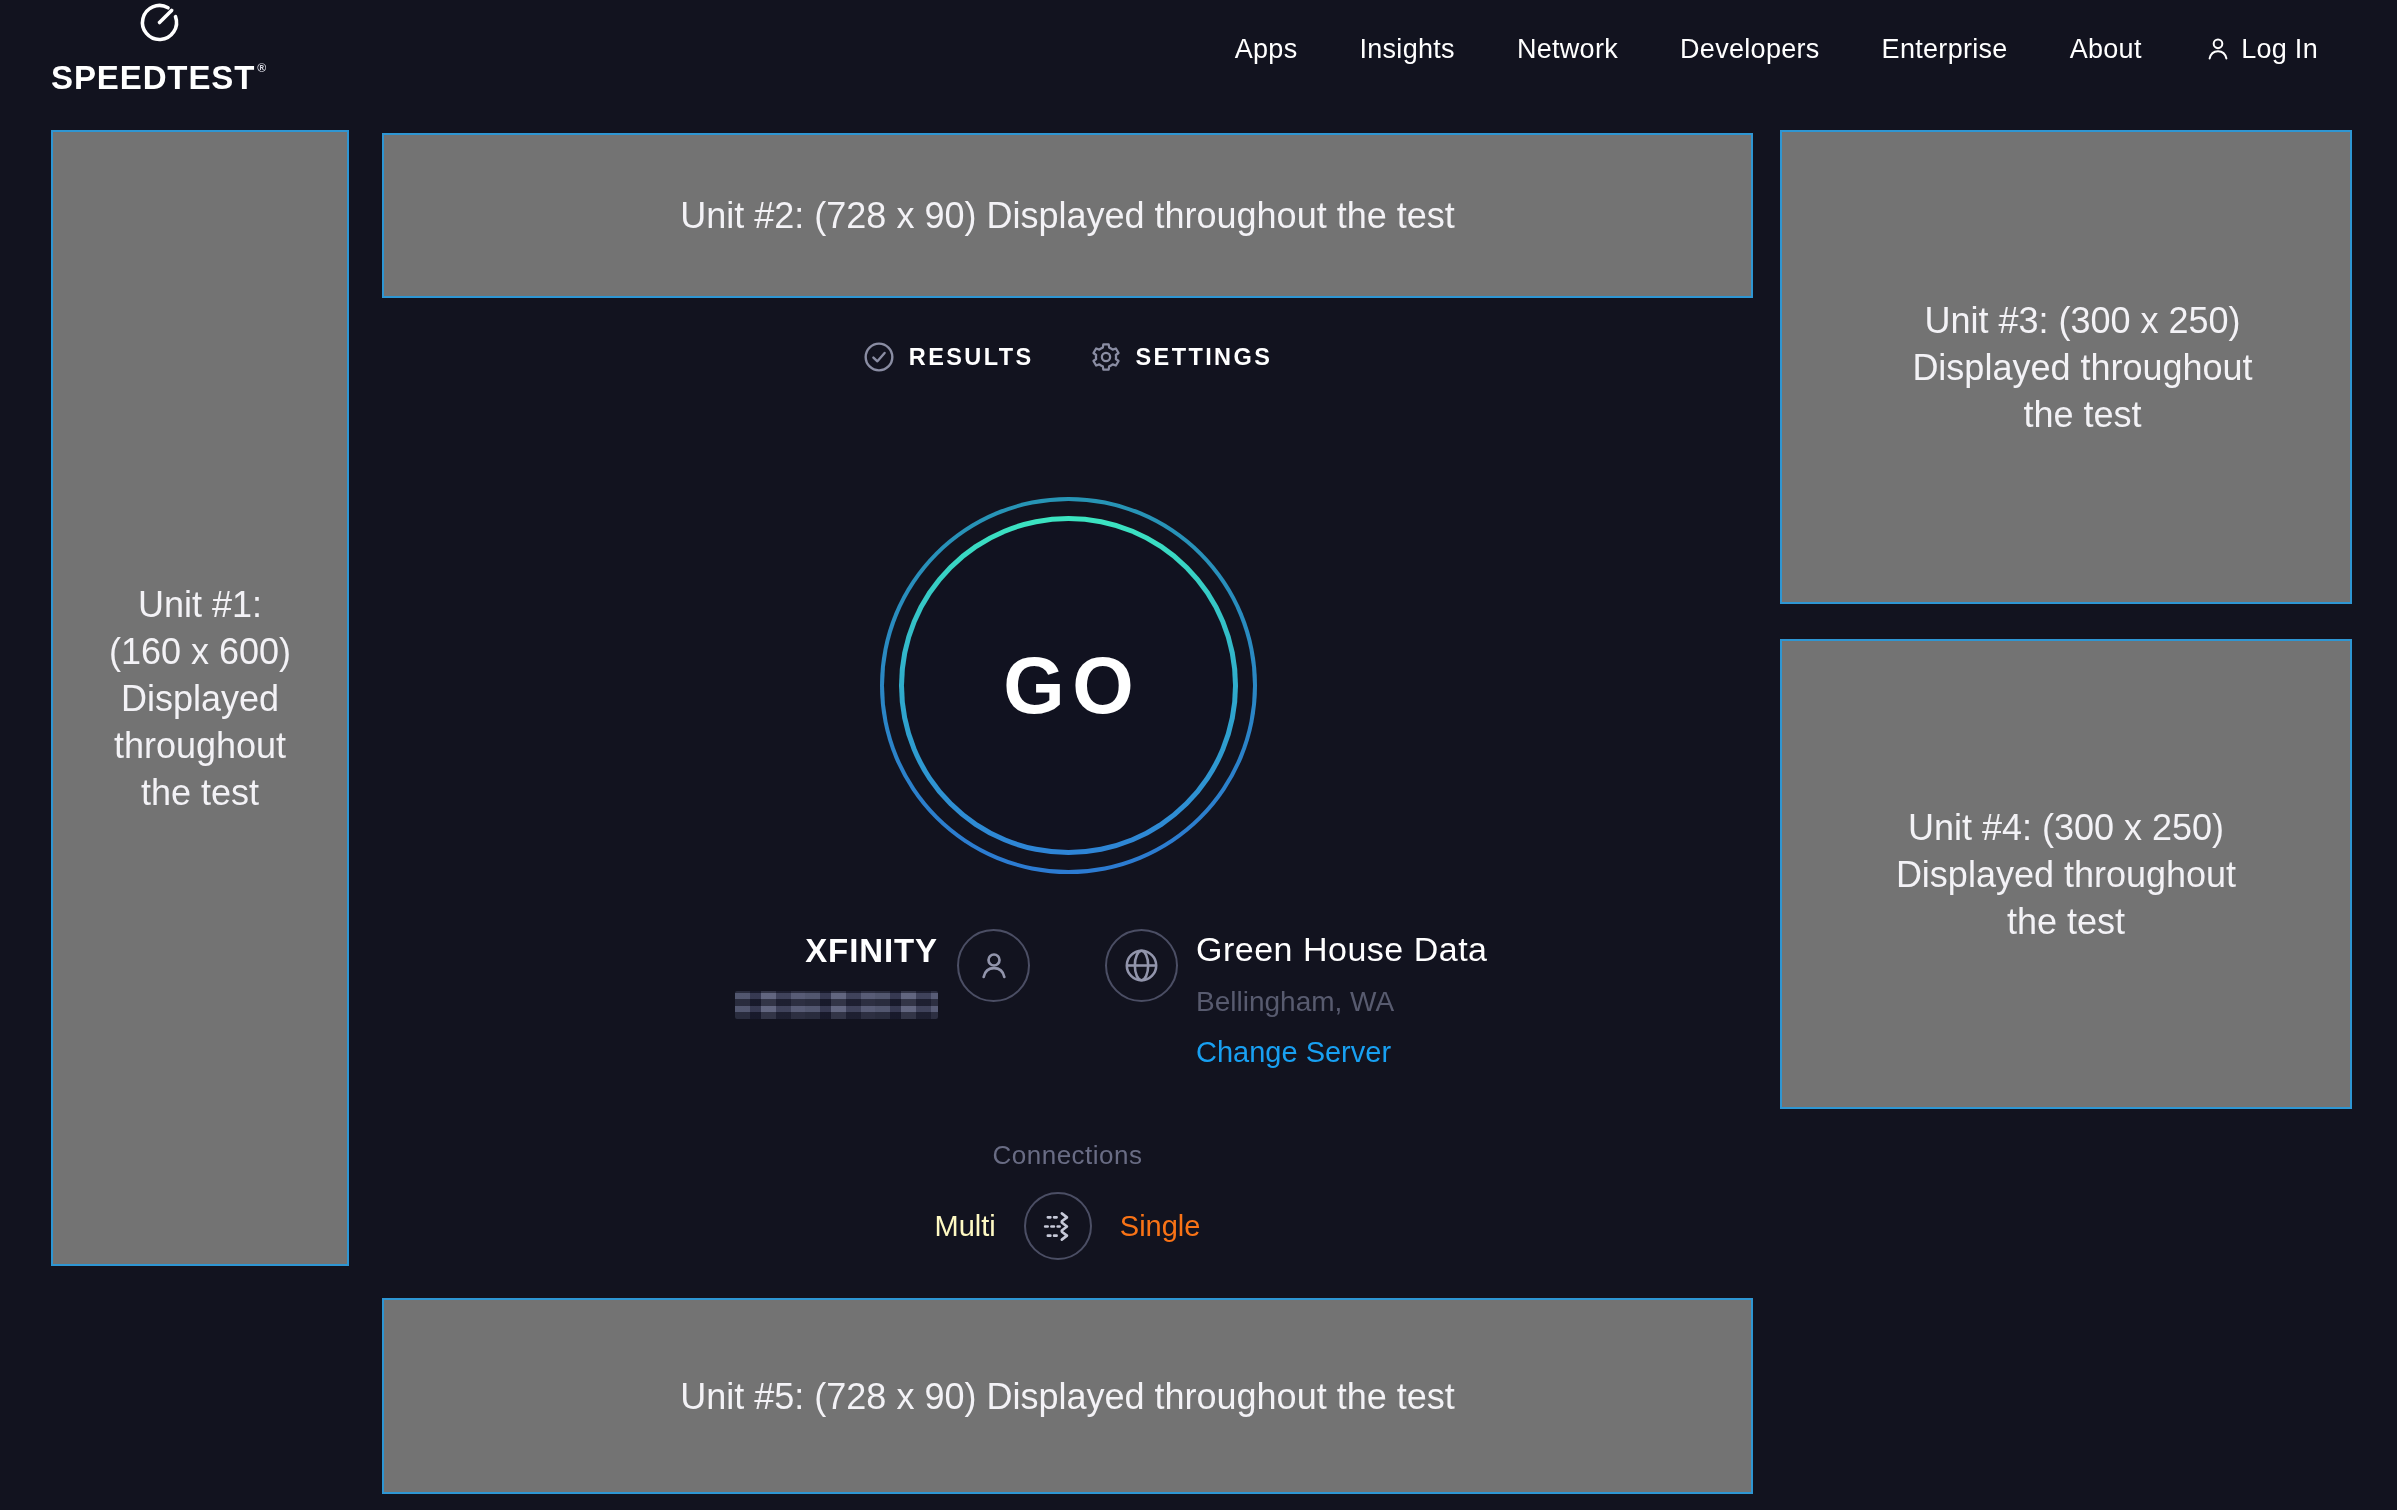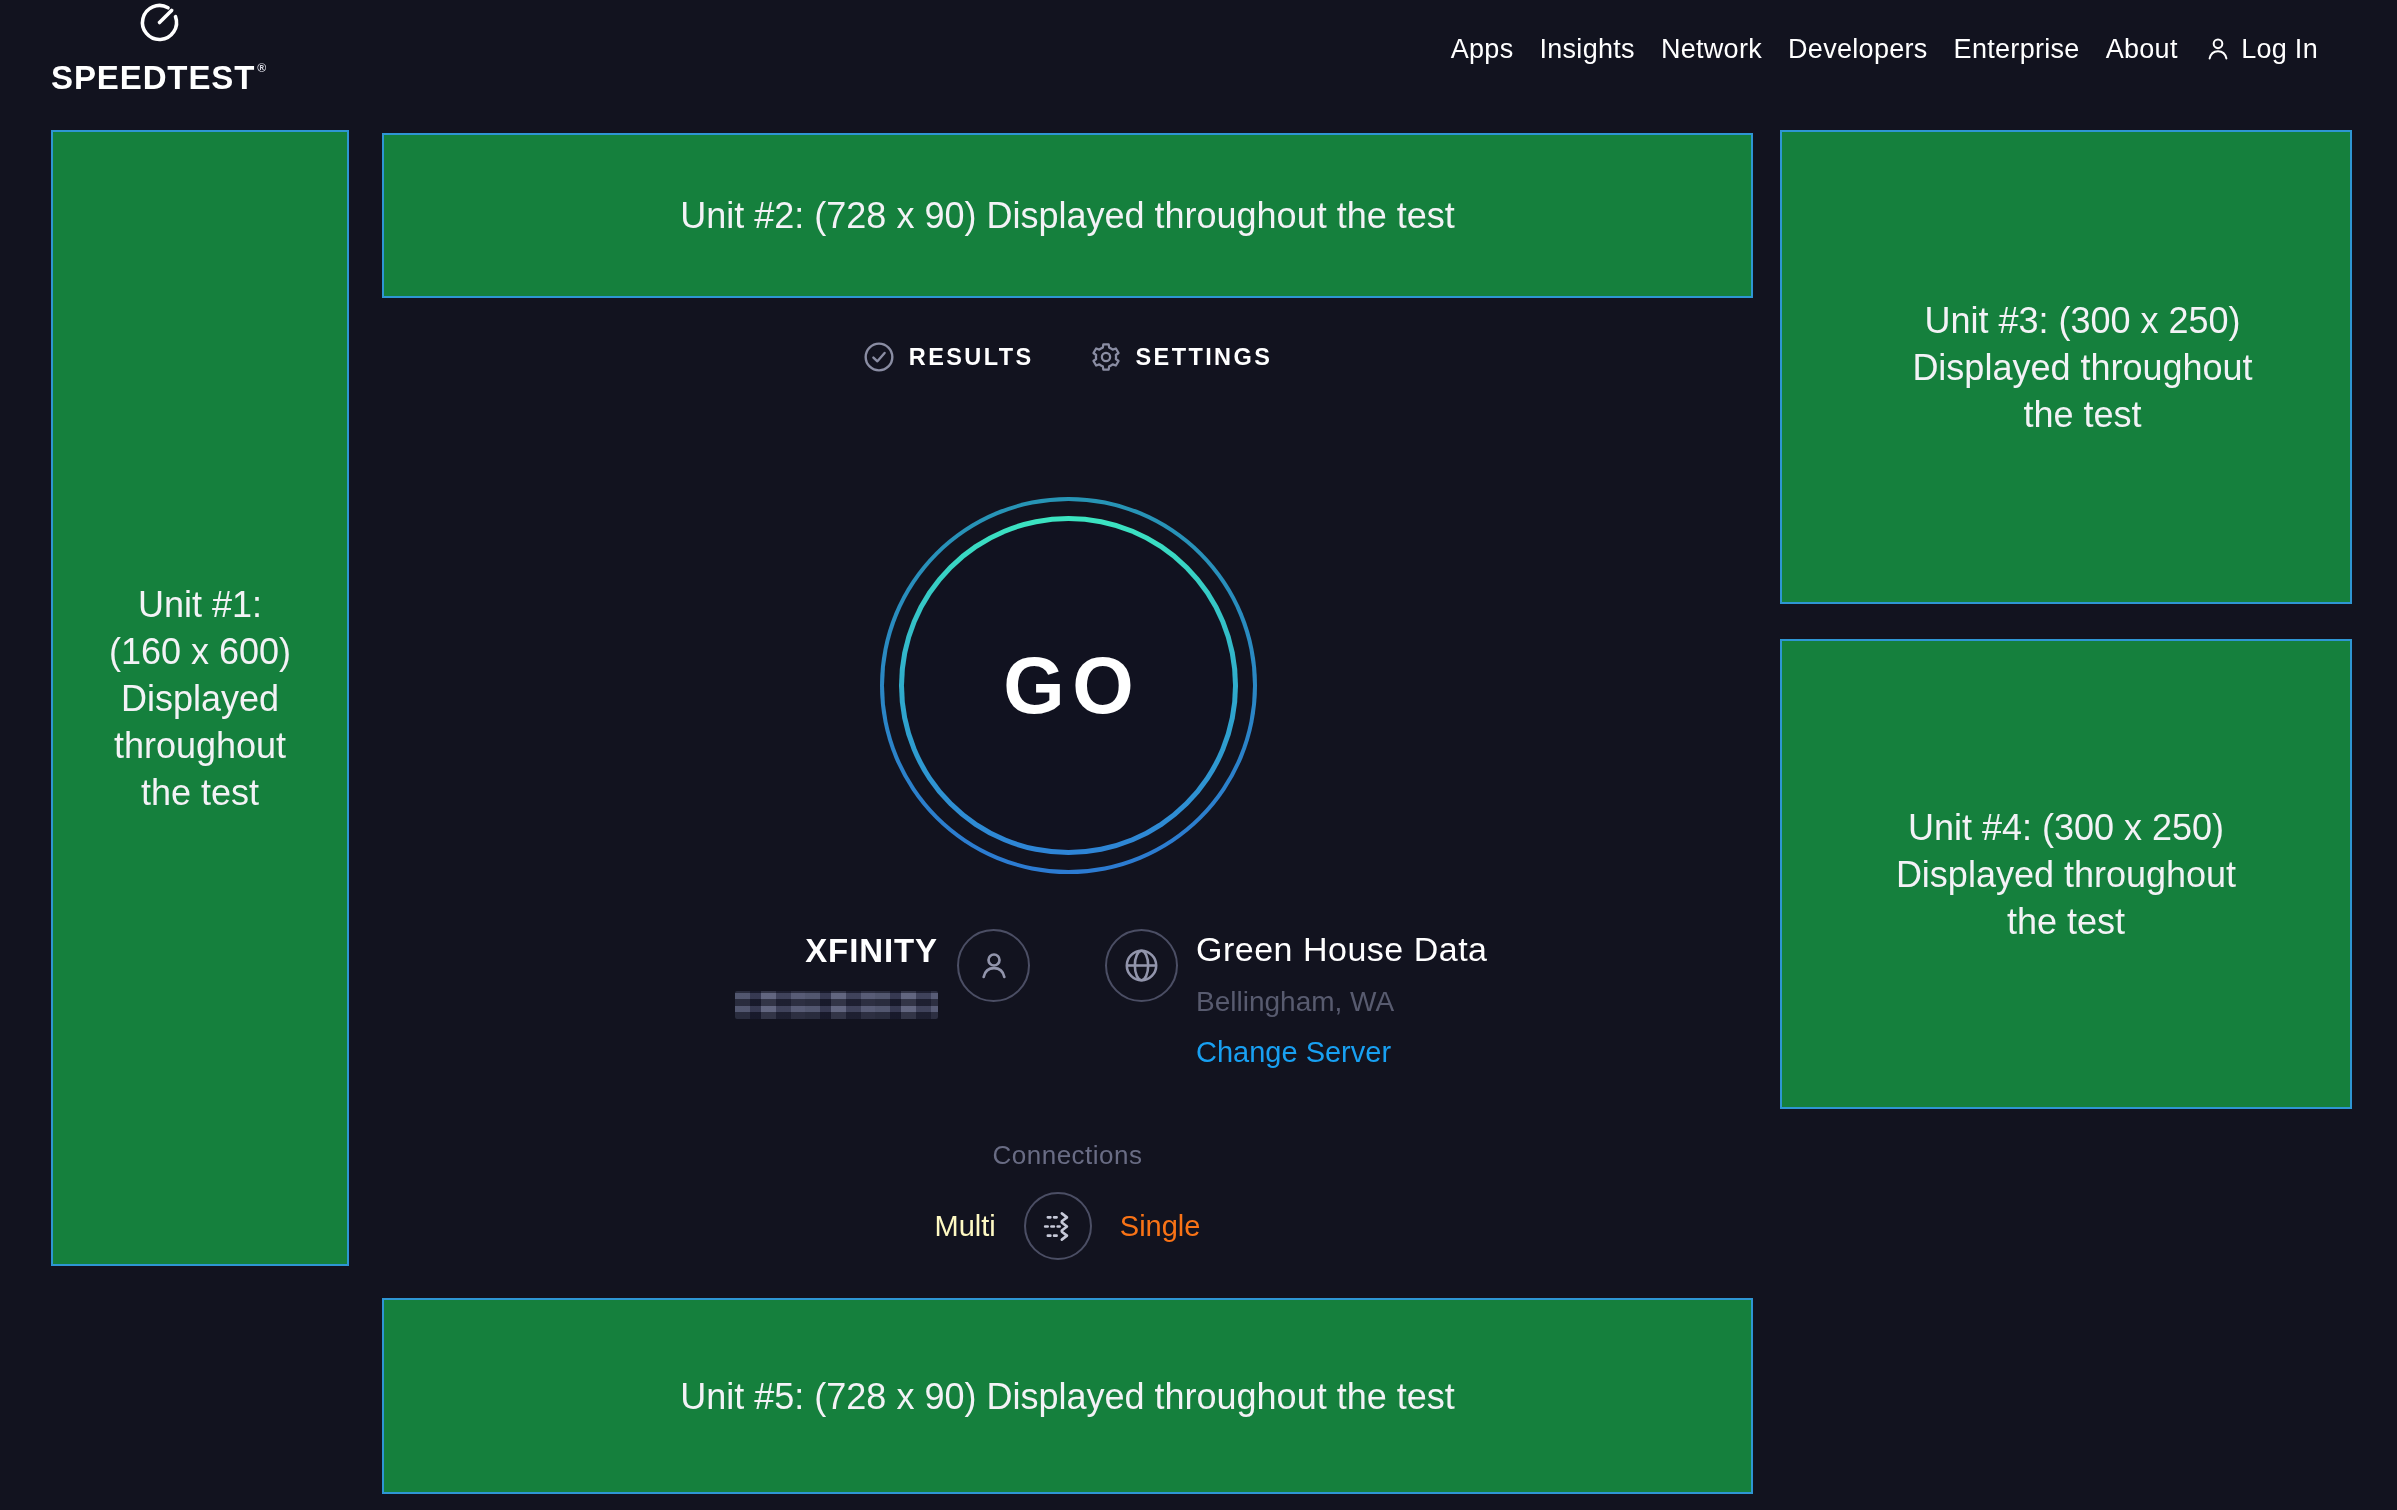--- a/index.html
+++ b/index.html
@@ -14,28 +14,28 @@
 
   
   .header {
     position:absolute; top:0; left:0; width:2397px; height:98px;
     display:flex; align-items:center; justify-content:space-between;
     padding:0 79px 0 51px;
   }
   .logo { display:flex; align-items:center; gap:15px;flex-direction:column; }
   .logo-text { font-size:33px; font-weight:700; letter-spacing:0.9px; display:flex; align-items:flex-start; }
   .logo-mark { font-size:12.2px; margin-top:1.9px; margin-left:1.9px; color:#d8d9e2; }
-  .nav { display:flex; align-items:center; gap:26px; font-size:27px; font-weight:500; letter-spacing:0.3px; }
+  .nav { display:flex; align-items:center; gap:62px; font-size:27px; font-weight:500; letter-spacing:0.3px; }
   .nav-item { cursor:pointer; }
   .login { display:flex; align-items:center; gap:9.4px; cursor:pointer; }
 
   
   .ad {
     position:absolute;
-    background:#15803d;
+    background:#737373;
     border:2.8px solid #2e96d3;
     display:flex; flex-direction:column;
     align-items:center; justify-content:center;
     text-align:center;
     color:#f3f2f6;
     font-size:36px; line-height:47px; font-weight:400;
   }
   .ad-unit1 { left:51px;   top:130px;  width:298px;  height:1136px; }
   .ad-unit2 { left:382px;  top:133px;  width:1371px; height:165px; }
   .ad-unit3 { left:1780px; top:130px;  width:572px;  height:474px;padding-left:33px; }

